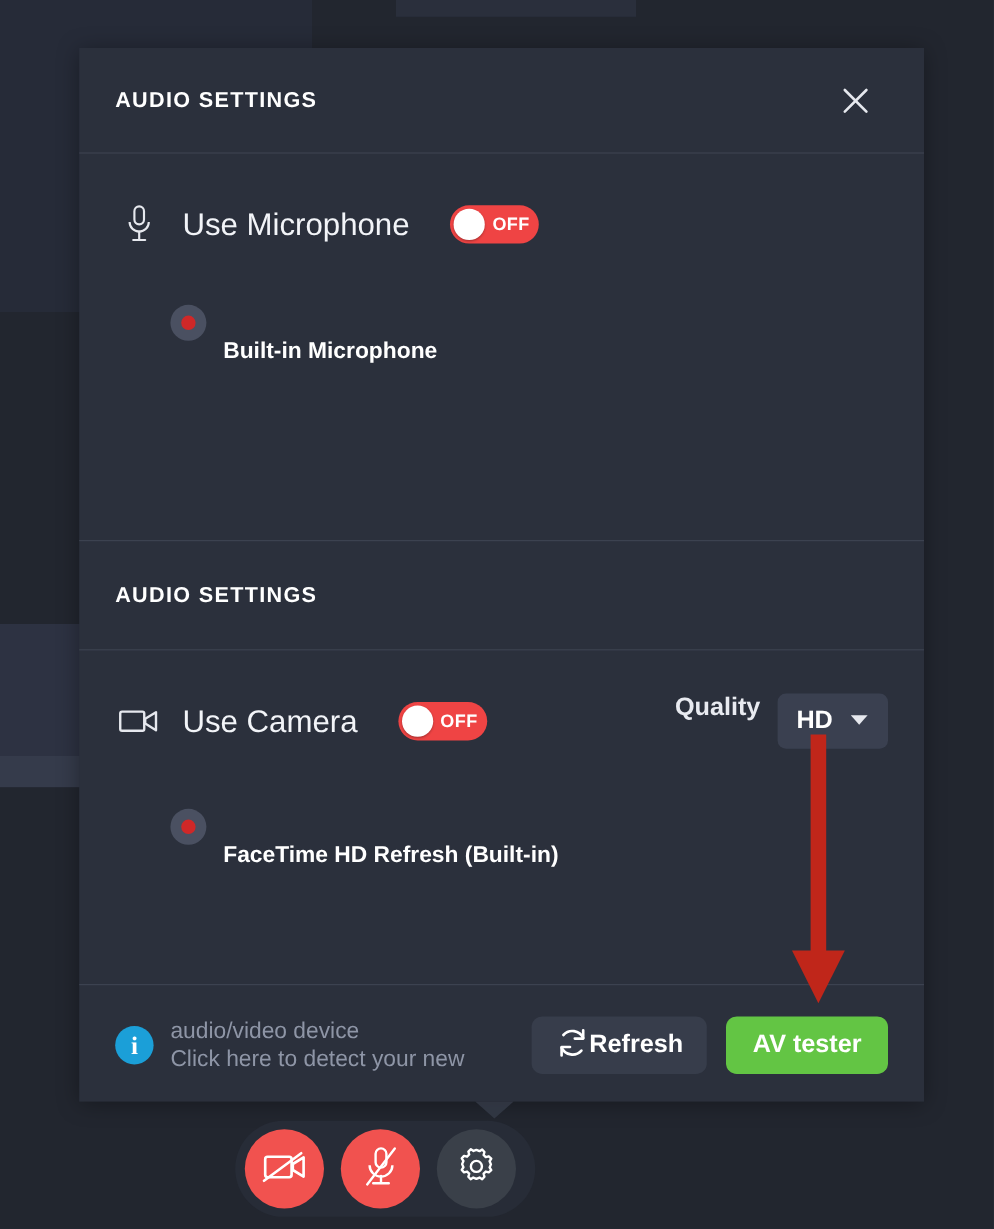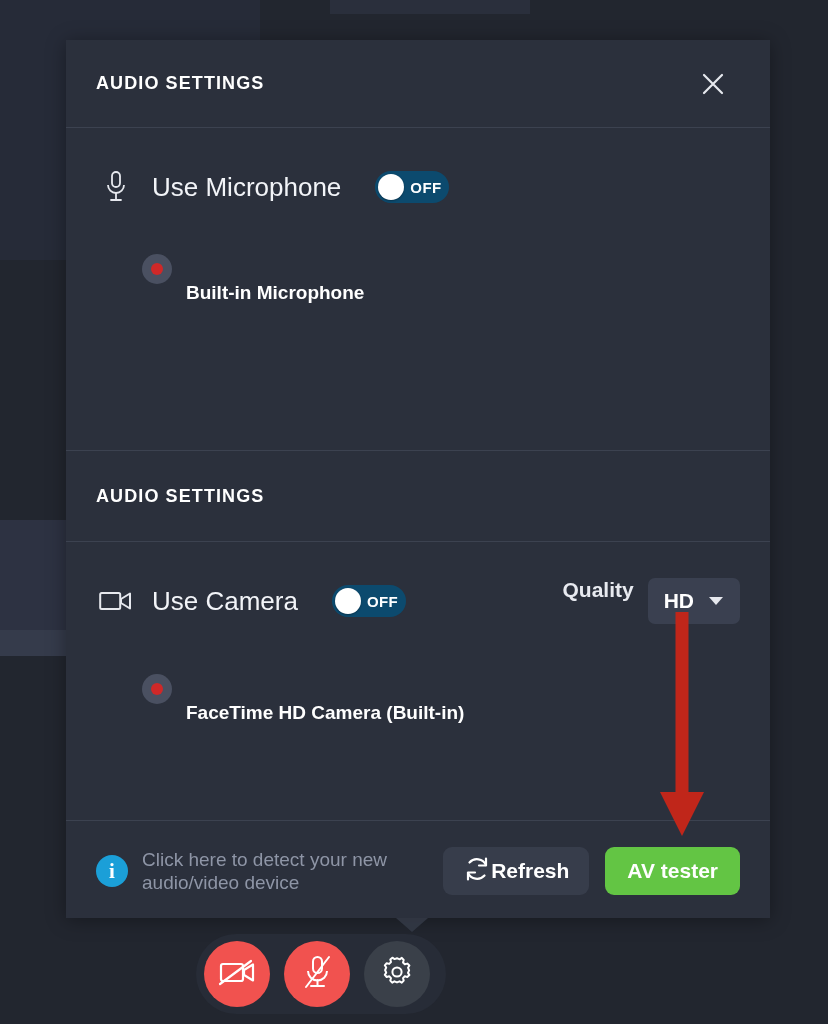--- a/index.html
+++ b/index.html
@@ -51,21 +51,21 @@
   .section-video{height:278px;padding:36px 30px 0 30px;box-sizing:border-box;}
 
   
   .device-row{display:flex;align-items:center;gap:16px;}
   .device-icon{width:40px;display:flex;align-items:center;justify-content:center;}
   .device-label{
     color:#f2f4f8;font-size:26px;font-weight:400;white-space:nowrap;
   }
   .toggle{
     margin-left:18px;
-    width:74px;height:32px;border-radius:17px;background:#0c4a6e;
+    width:74px;height:32px;border-radius:17px;background:#ef4444;
     display:flex;align-items:center;cursor:pointer;position:relative;
     flex:none;
   }
   .toggle .knob{
     width:26px;height:26px;border-radius:50%;background:#ffffff;margin-left:3px;
     box-shadow:0 1px 2px rgba(0,0,0,.3);
   }
   .toggle .tg-label{
     color:#ffffff;font-size:15px;font-weight:bold;margin-left:6px;letter-spacing:.4px;
   }
@@ -215,32 +215,32 @@
                 </svg>
             </span>
           </div>
         </div>
       </div>
 
       <div class="option-row">
         <div class="radio">
           <div class="dot"></div>
         </div>
-        <div class="option-label">FaceTime HD Camera (Built-in)</div>
+        <div class="option-label">FaceTime HD Refresh (Built-in)</div>
       </div>
     </div>
 
     <div class="section-divider"></div>
 
     <div class="panel-footer">
       <div class="hint">
         <div class="info-icon">i</div>
         <div class="hint-text">
+          <div>audio/video device</div>
           <div>Click here to detect your new</div>
-          <div>audio/video device</div>
         </div>
       </div>
 
       <div class="btn-refresh">
         <span>
           <svg width="28" height="28" viewBox="0 0 28 28">
             <path d="M23 10 A10 10 0 0 0 6.5 7.5" stroke="#ffffff" stroke-width="2.2" fill="none" stroke-linecap="round"></path>
             <path d="M5 18 A10 10 0 0 0 21.5 20.5" stroke="#ffffff" stroke-width="2.2" fill="none" stroke-linecap="round"></path>
             <path d="M23 3.5 L23 10.5 L16 10.5" stroke="#ffffff" stroke-width="2.2" fill="none" stroke-linecap="round" stroke-linejoin="round"></path>
             <path d="M5 24.5 L5 17.5 L12 17.5" stroke="#ffffff" stroke-width="2.2" fill="none" stroke-linecap="round" stroke-linejoin="round"></path>

